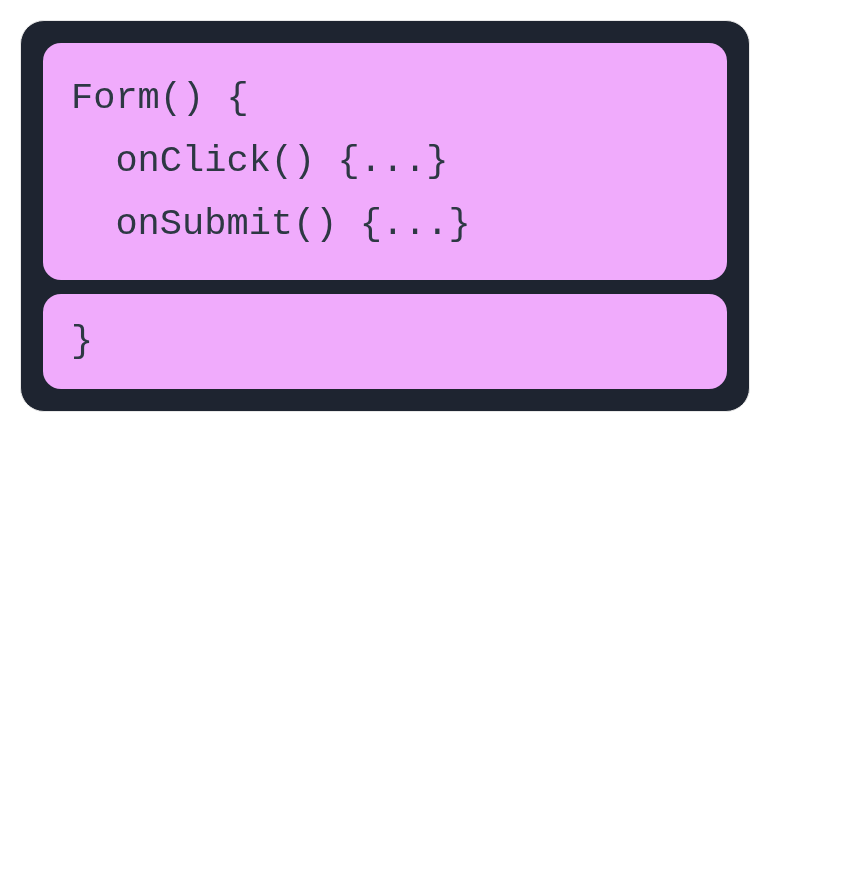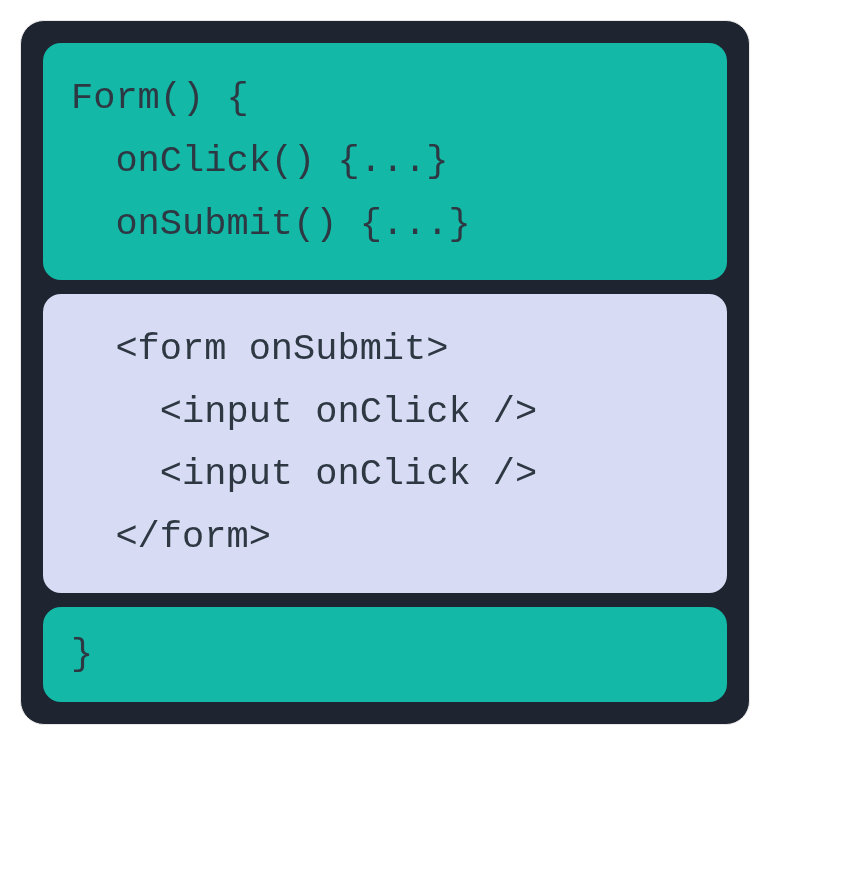--- a/index.html
+++ b/index.html
@@ -24,35 +24,31 @@
     }
     .code-block {
       border-radius: 18px;
       padding: 24px 28px;
       font-size: 37px;
       line-height: 1.7;
       color: #2d3843;
       white-space: pre;
     }
     .yellow-block {
-      background: #14b8a6;
+      background: #f0abfc;
       font-family: Liberation Mono, monospace;
     }
     .blue-block {
       background: #d7dcf4;
     }
     .close-block {
       padding: 16px 28px;
     }
   </style>
 </head>
 <body>
 
 <div class="outer-container">
   <div class="code-block yellow-block"><span>Form() {</span>
 <span>  onClick() {...}</span>
 <span>  onSubmit() {...}</span></div>
-  <div class="code-block blue-block"><span>  &lt;form onSubmit&gt;</span>
-<span>    &lt;input onClick /&gt;</span>
-<span>    &lt;input onClick /&gt;</span>
-<span>  &lt;/form&gt;</span></div>
   <div class="code-block yellow-block close-block"><span>}</span></div>
 </div>
 
 </body></html>

